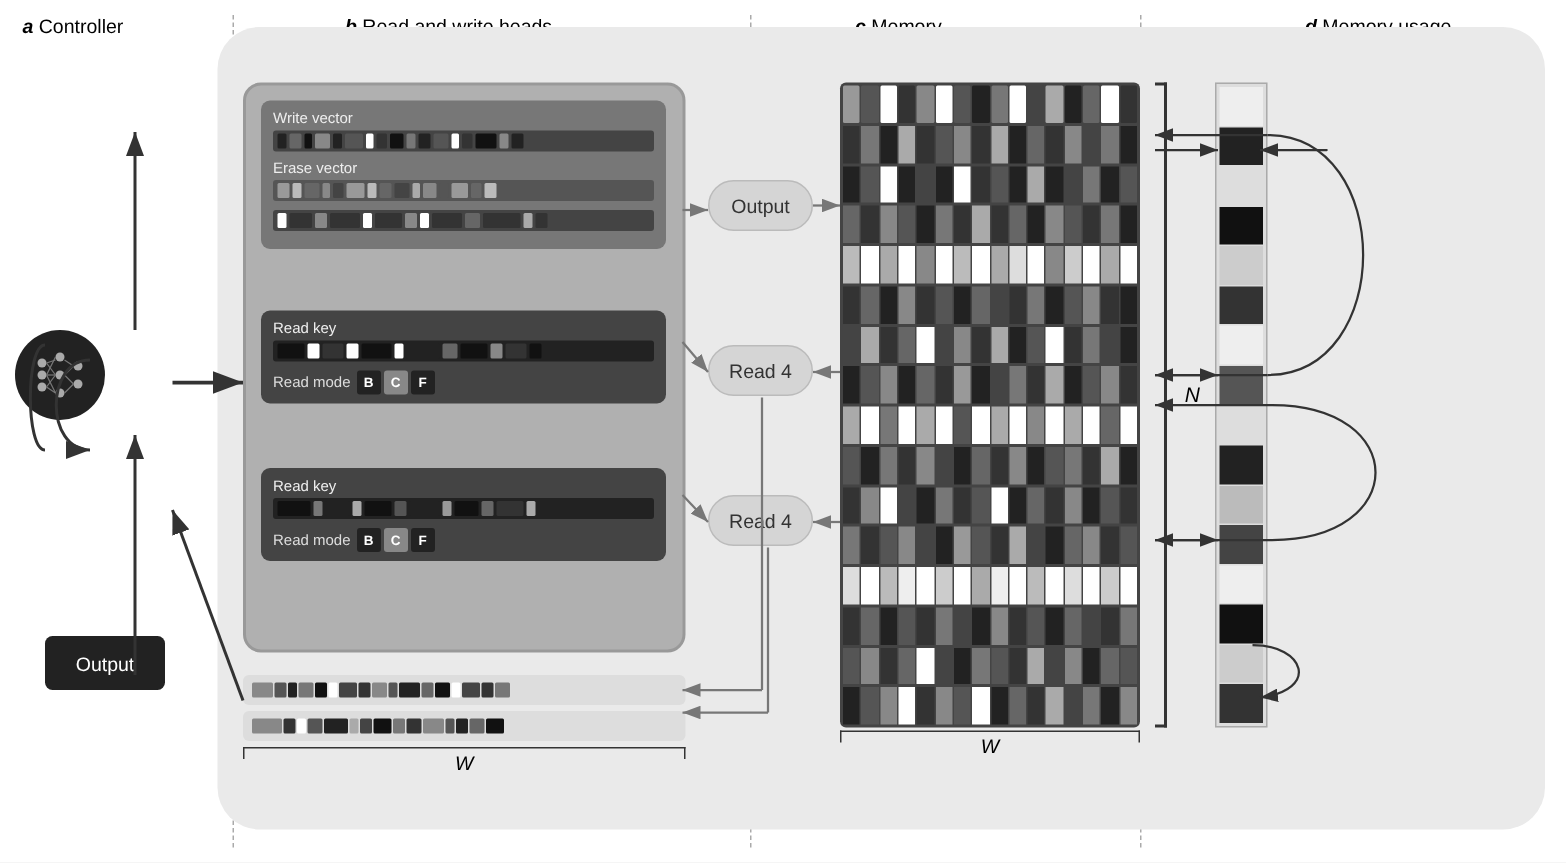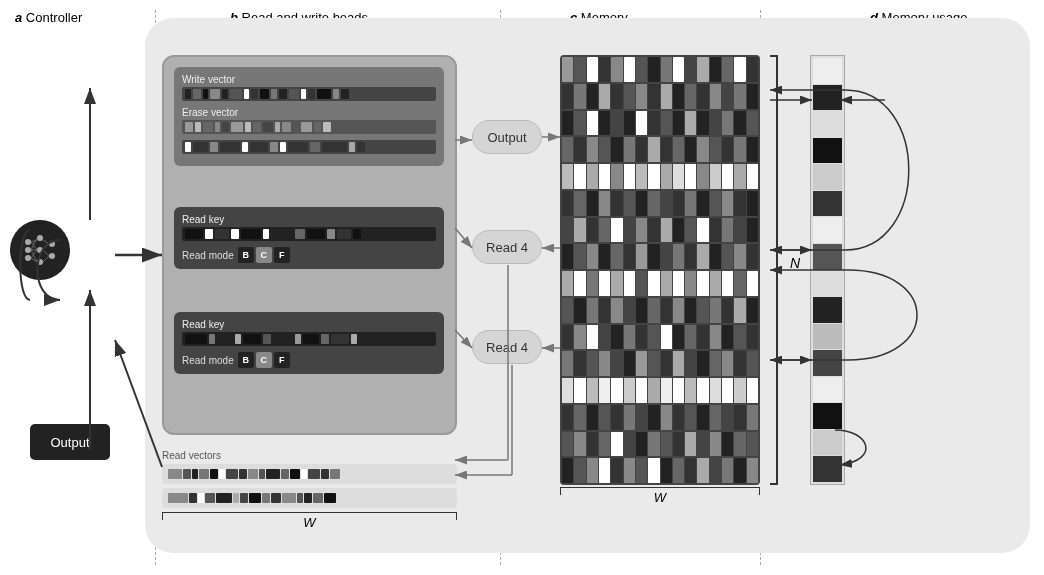--- a/index.html
+++ b/index.html
@@ -368,21 +368,20 @@
           <div class="mode-btn">B</div>
           <div class="mode-btn active">C</div>
           <div class="mode-btn">F</div>
         </div>
       </div>
     </div>
 
   </div>
 
   <div style="position:absolute;left:162px;top:450px;width:295px;">
-    <div class="rv-label">Read vectors</div>
     <div class="rv-box">
       <div style="height:12px;display:flex;gap:1px;align-items:center;">
         <div style="width:14px;height:10px;background:#888;border-radius:1px;"></div>
         <div style="width:8px;height:10px;background:#555;border-radius:1px;"></div>
         <div style="width:6px;height:10px;background:#222;border-radius:1px;"></div>
         <div style="width:10px;height:10px;background:#777;border-radius:1px;"></div>
         <div style="width:8px;height:10px;background:#111;border-radius:1px;"></div>
         <div style="width:6px;height:10px;background:#fff;border-radius:1px;"></div>
         <div style="width:12px;height:10px;background:#444;border-radius:1px;"></div>
         <div style="width:8px;height:10px;background:#333;border-radius:1px;"></div>

